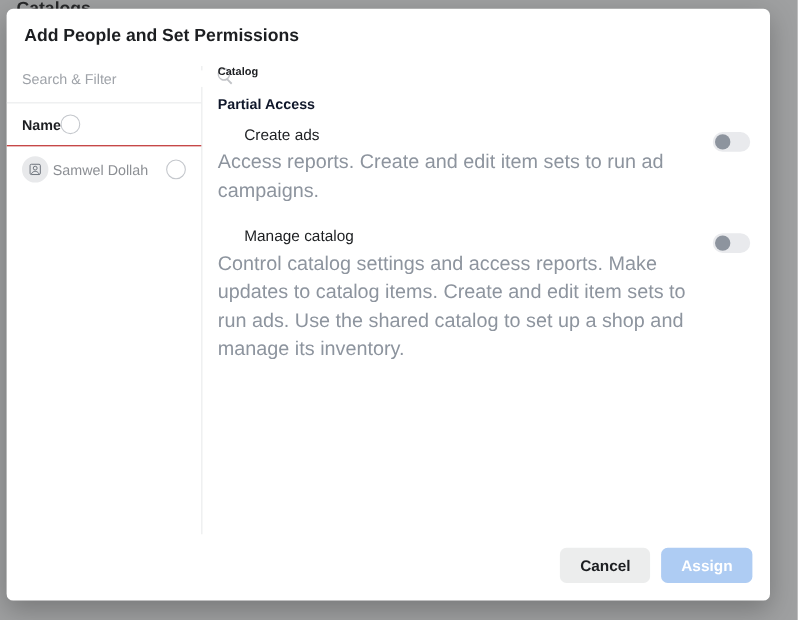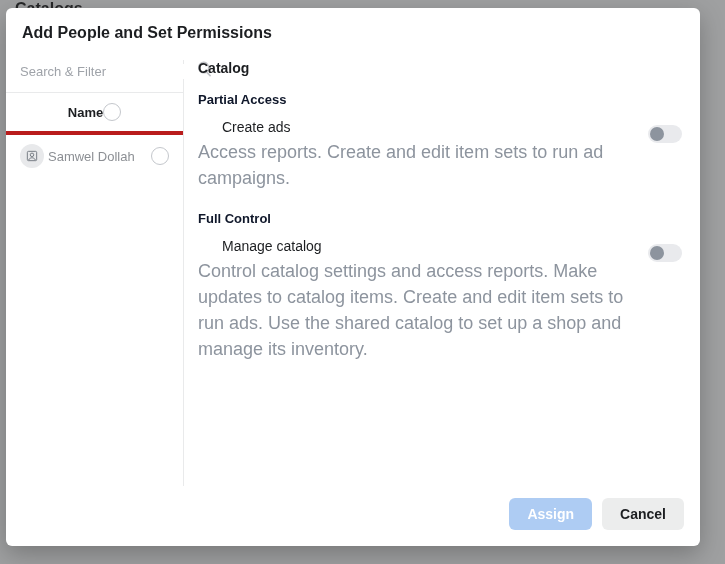--- a/index.html
+++ b/index.html
@@ -73,23 +73,23 @@
       outline: none;
       flex: 1;
       font-size: 13px;
       color: #606770;
     }
     .search-input::placeholder { color: #9fa3a9; }
     .search-icon-svg { width: 18px; height: 18px; fill: #c2c4c8; }
     .name-header {
       display: flex;
       align-items: center;
-      justify-content: center;
+      justify-content: flex-start;
       padding: 10px 14px 10px 14px;
-      border-bottom: 4px solid #b91c1c;
+      border-bottom: 1px solid #b91c1c;
     }
     .name-header-label {
       font-size: 13px;
       font-weight: 700;
       color: #1c1e21;
     }
     .radio-circle {
       width: 18px;
       height: 18px;
       border: 1.5px solid #c4c7cc;
@@ -120,21 +120,21 @@
     .person-name {
       font-size: 13px;
       color: #8c8f94;
     }
     .right-panel {
       flex: 1;
       padding: 0 18px 0 14px;
       overflow: auto;
     }
     .section-title {
-      font-size: 14px;
+      font-size: 10px;
       font-weight: 700;
       color: #1c1e21;
       margin-bottom: 16px;
     }
     .group-label {
       font-size: 13px;
       font-weight: 600;
       color: #0f172a;
       margin-bottom: 12px;
     }
@@ -248,31 +248,30 @@
       <div class="perm-block">
         <div class="perm-text">
           <div class="perm-title">Create ads</div>
           <div class="perm-desc">Access reports. Create and edit item sets to run ad campaigns.</div>
         </div>
         <div class="toggle">
           <div class="toggle-knob"></div>
         </div>
       </div>
 
-      <div class="group-label">Full Control</div>
       <div class="perm-block">
         <div class="perm-text">
           <div class="perm-title">Manage catalog</div>
           <div class="perm-desc">Control catalog settings and access reports. Make updates to catalog items. Create and edit item sets to run ads. Use the shared catalog to set up a shop and manage its inventory.</div>
         </div>
         <div class="toggle">
           <div class="toggle-knob"></div>
         </div>
       </div>
     </div>
 
   </div>
 
   <div class="modal-footer">
+    <button class="btn btn-cancel">Cancel</button>
     <button class="btn btn-assign">Assign</button>
-    <button class="btn btn-cancel">Cancel</button>
   </div>
 </div>
 
 </body></html>

